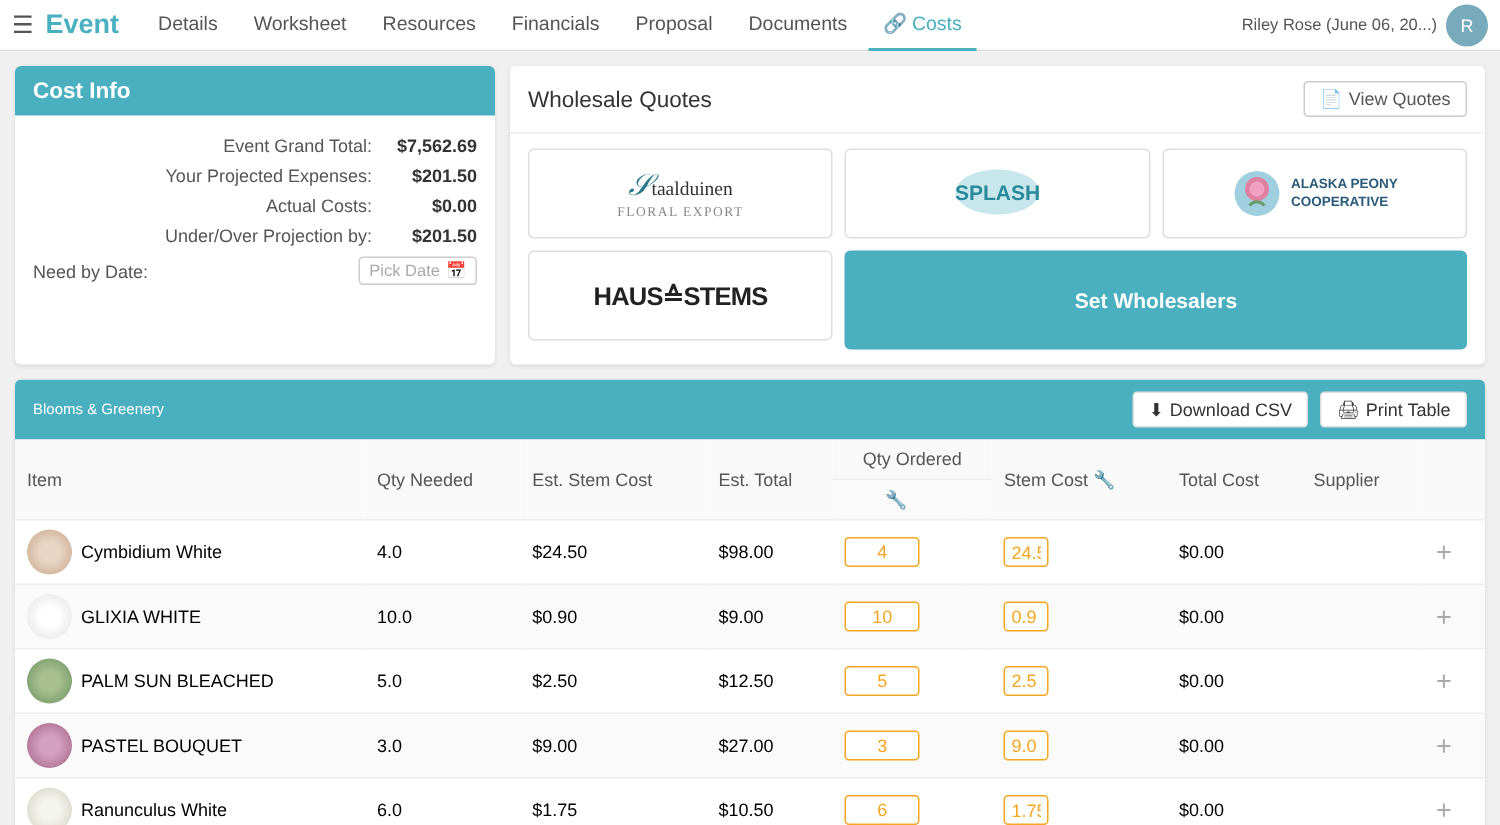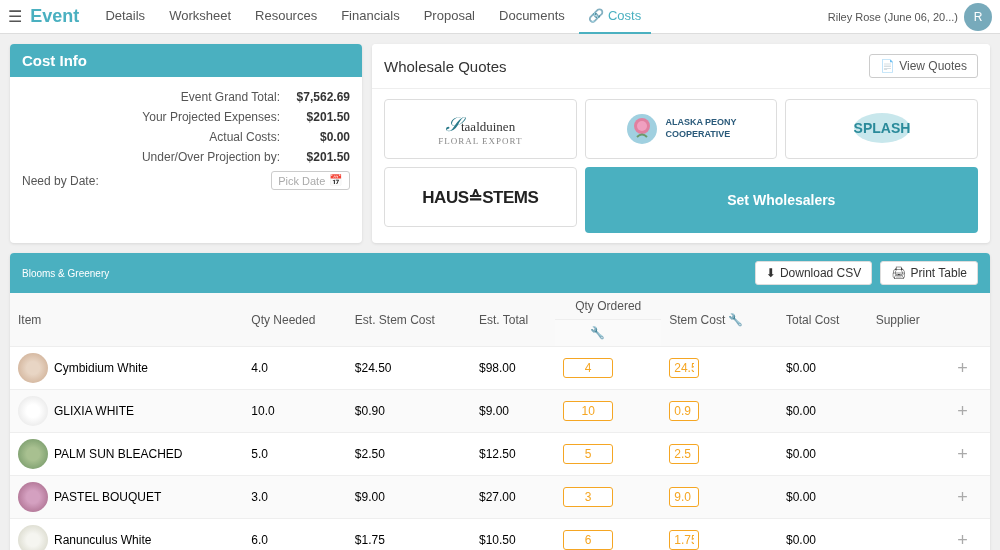--- a/index.html
+++ b/index.html
@@ -43,21 +43,21 @@
     .main-content { padding: 10px; display: flex; flex-direction: column; gap: 10px; }
 
     
     .top-row { display: flex; gap: 10px; }
 
     
     .cost-info-card {
       background: #fff;
       border-radius: 4px;
       overflow: hidden;
-      width: 352px;
+      width: 320px;
       flex-shrink: 0;
       box-shadow: 0 1px 3px rgba(0,0,0,0.1);
     }
     .card-header-teal {
       background: #4ab0c0;
       color: #fff;
       padding: 8px 12px;
       font-size: 15px;
       font-weight: bold;
     }
@@ -309,37 +309,37 @@
       <div class="wholesale-body">
 
         <div class="wholesaler-logo">
           <div style="font-family: Georgia, serif; font-size: 15px; color: #333; text-align: center;">
             <span style="font-style: italic; font-size: 20px; color: #2a7a8a;">𝒮</span><span style="font-size: 13px;">taalduinen</span>
             <div style="font-size: 9px; color: #888; letter-spacing: 1px;">FLORAL EXPORT</div>
           </div>
         </div>
 
         <div class="wholesaler-logo">
+          <div style="text-align: center;">
+            <svg width="70" height="40" viewBox="0 0 70 40">
+              <ellipse cx="35" cy="20" rx="28" ry="15" fill="#4ab0c0" opacity="0.3"></ellipse>
+              <text x="35" y="25" text-anchor="middle" font-size="14" font-weight="bold" fill="#2a8a9a" font-family="Arial">SPLASH</text>
+            </svg>
+          </div>
+        </div>
+
+        <div class="wholesaler-logo">
           <div style="text-align: center; display: flex; align-items: center; gap: 5px;">
             <svg width="35" height="35" viewBox="0 0 35 35">
               <circle cx="17" cy="17" r="15" fill="#a0d0e0"></circle>
               <circle cx="17" cy="14" r="8" fill="#e080a0"></circle>
               <circle cx="17" cy="14" r="5" fill="#f0a0c0"></circle>
               <path d="M12 25 Q17 20 22 25" stroke="#6a9a6a" stroke-width="2" fill="none"></path>
             </svg>
             <div style="font-size: 9px; font-weight: bold; color: #2a5a7a; line-height: 1.3; text-align: left;">ALASKA PEONY<br>COOPERATIVE</div>
-          </div>
-        </div>
-
-        <div class="wholesaler-logo">
-          <div style="text-align: center;">
-            <svg width="70" height="40" viewBox="0 0 70 40">
-              <ellipse cx="35" cy="20" rx="28" ry="15" fill="#4ab0c0" opacity="0.3"></ellipse>
-              <text x="35" y="25" text-anchor="middle" font-size="14" font-weight="bold" fill="#2a8a9a" font-family="Arial">SPLASH</text>
-            </svg>
           </div>
         </div>
 
         <div class="wholesaler-logo">
           <div style="font-family: 'Arial Black', sans-serif; font-size: 17px; font-weight: 900; color: #222; text-align: center; letter-spacing: -0.5px;">HAUS≙STEMS</div>
         </div>
 
         <div class="set-wholesalers-btn" style="grid-column: span 2;">
           <span>Set Wholesalers</span>
         </div>

